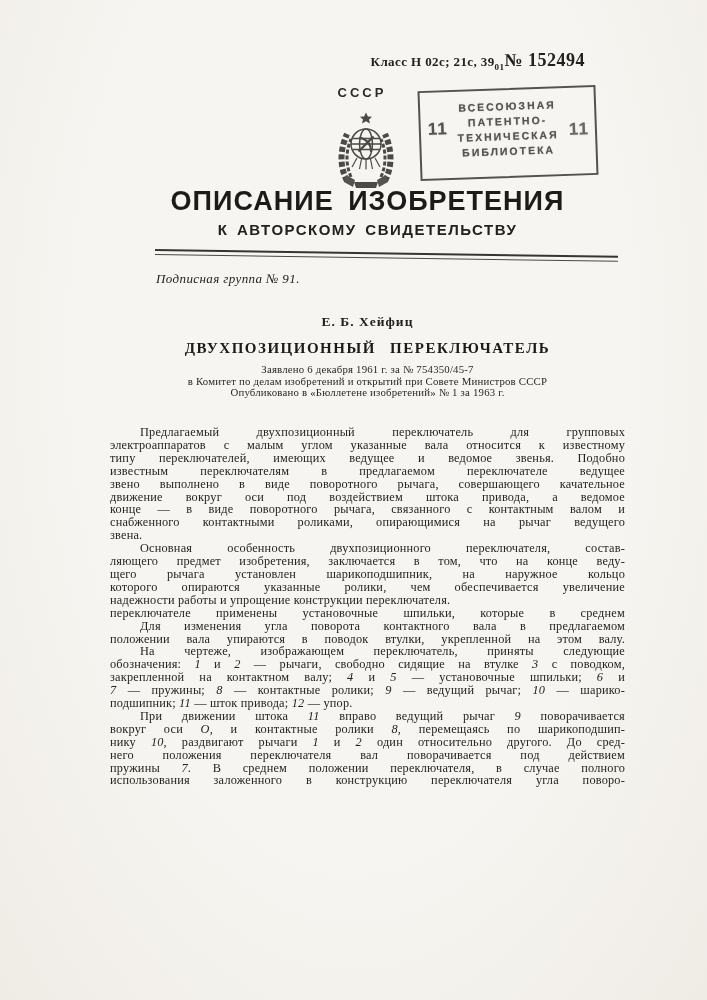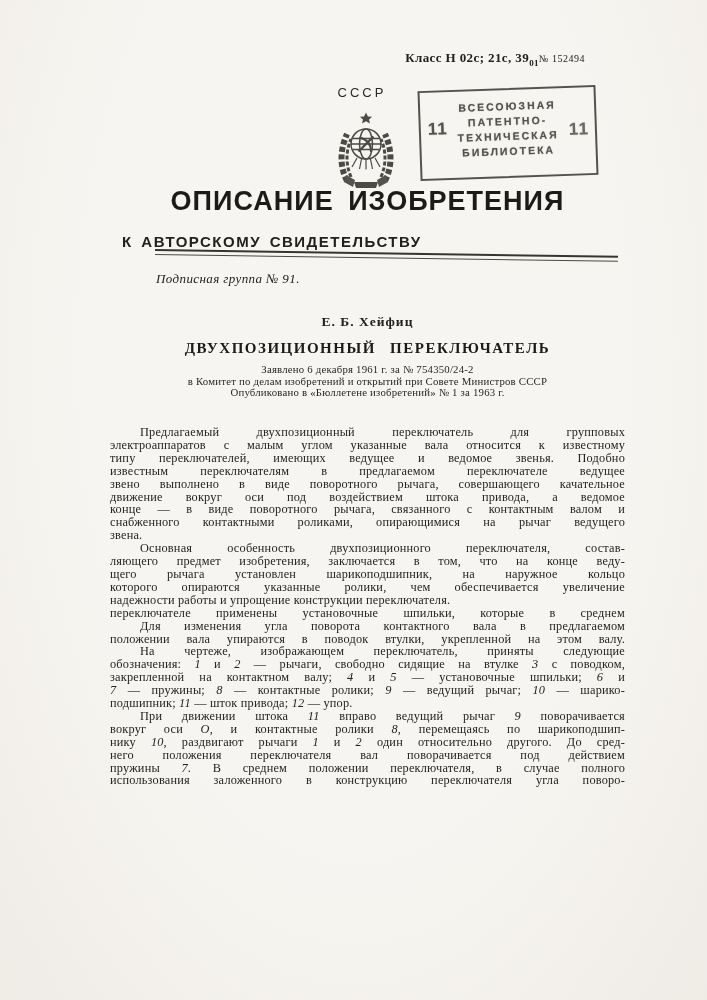--- a/index.html
+++ b/index.html
@@ -12,25 +12,25 @@
     color:#23211e;
     overflow:hidden;
   }
   
   .header-row{
     position:absolute;left:155px;top:50px;width:430px;
     display:flex;justify-content:flex-end;align-items:baseline;
   }
   .class-line{font-size:13px;font-weight:700;letter-spacing:.4px;}
   .class-line sub{font-size:9px;}
-  .doc-number{font-size:10px;font-weight:400;letter-spacing:.5px;}
+  .doc-number{font-size:18px;font-weight:700;letter-spacing:.5px;}
   .country{
     position:absolute;left:330px;top:85px;width:64px;text-align:center;
     font-family:"Liberation Sans", sans-serif;
-    font-size:13px;font-weight:400;letter-spacing:3px;color:#2c2a27;
+    font-size:13px;font-weight:700;letter-spacing:3px;color:#2c2a27;
   }
   .emblem{position:absolute;left:333px;top:111px;}
   
   .stamp{
     position:absolute;left:419px;top:88px;width:178px;height:90px;
     border:2px solid #55524d;
     transform:rotate(-2deg);
     color:#56534e;
     font-family:"Liberation Sans", sans-serif;
     box-sizing:border-box;
@@ -47,22 +47,22 @@
   .stamp-num.left{left:7px;top:27px;}
   .stamp-num.right{right:6px;top:32px;color:#6b6862;}
   
   .doc-title{
     position:absolute;left:110px;top:186px;width:515px;margin:0;
     text-align:center;font-family:"Liberation Sans", sans-serif;
     font-size:27px;font-weight:700;letter-spacing:1px;color:#1d1b19;
     word-spacing:6px;
   }
   .doc-subtitle{
-    position:absolute;left:110px;top:221px;width:515px;margin:12px;
-    font-family:"Liberation Sans", sans-serif;
+    position:absolute;left:110px;top:221px;width:515px;margin:0;
+    text-align:center;font-family:"Liberation Sans", sans-serif;
     font-size:15px;font-weight:700;letter-spacing:1.5px;color:#23211e;
     word-spacing:3px;
   }
   .rule{
     position:absolute;left:155px;top:249px;width:463px;height:3px;
     border-top:2px solid #38352f;border-bottom:1px solid #4c4943;
     transform:rotate(0.85deg);transform-origin:left center;
   }
   .subscription{
     position:absolute;left:156px;top:271px;
@@ -144,21 +144,21 @@
 
   <div class="rule"></div>
 
   <div class="subscription">Подписная группа № 91.</div>
 
   <div class="author">Е. Б. Хейфиц</div>
 
   <div class="invention-title">ДВУХПОЗИЦИОННЫЙ ПЕРЕКЛЮЧАТЕЛЬ</div>
 
   <div class="filing">
-    <div>Заявлено 6 декабря 1961 г. за № 754350/24-2</div>
+    <div>Заявлено 6 декабря 1961 г. за № 754350/45-7</div>
     <div>в Комитет по делам изобретений и открытий при Совете Министров СССР</div>
     <div>Опубликовано в «Бюллетене изобретений» № 1 за 1963 г.</div>
   </div>
 
   <div class="body-text">
       <div class="para">
         <div class="tline first">Предлагаемый двухпозиционный переключатель для групповых</div>
         <div class="tline">электроаппаратов с малым углом указанные вала относится к известному</div>
         <div class="tline">типу переключателей, имеющих ведущее и ведомое звенья. Подобно</div>
         <div class="tline">известным переключателям в предлагаемом переключателе ведущее</div>

